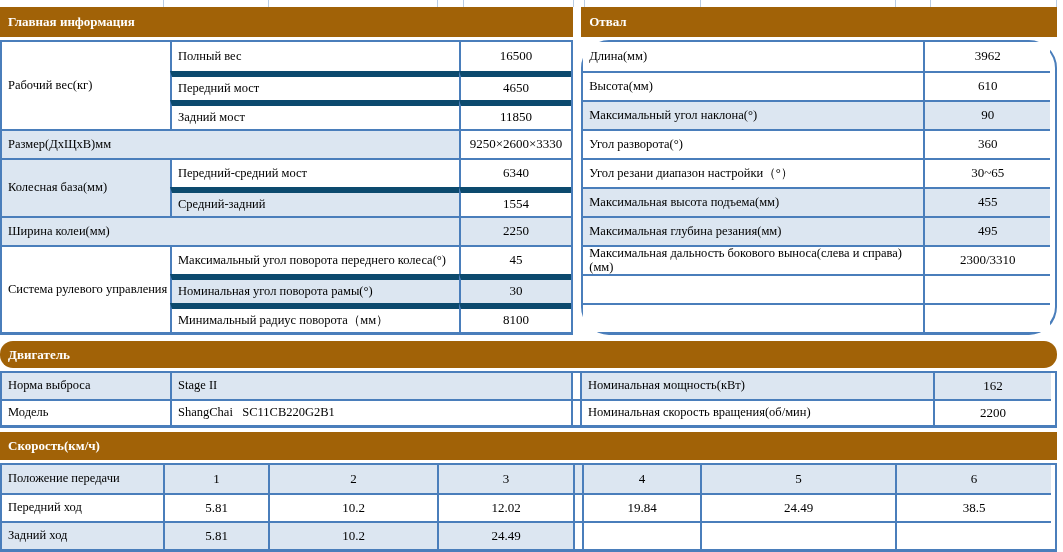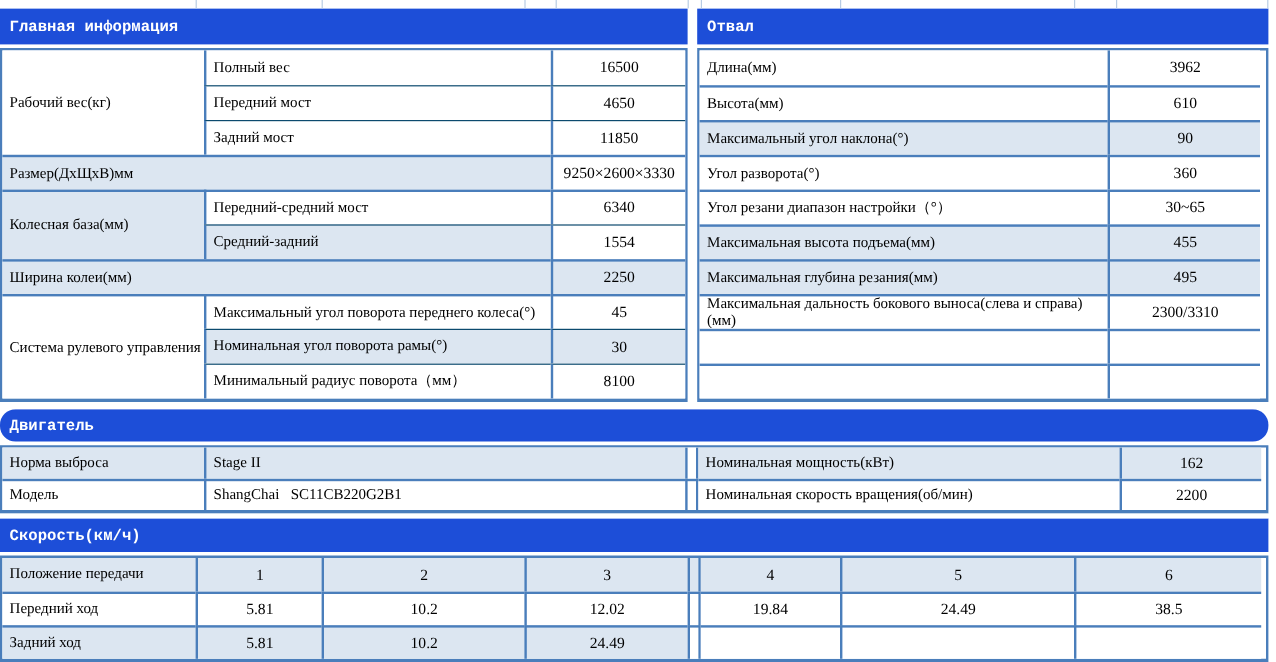--- a/index.html
+++ b/index.html
@@ -11,46 +11,46 @@
     font-family:"Liberation Serif","DejaVu Serif",serif;
     color:#000;
   }
   .content{width:1057px;}
   
   .strip{position:relative;height:7px;background:#ffffff;}
   .strip .tick{position:absolute;top:0;bottom:0;width:1px;background:#b8cce4;}
   .hgap{position:relative;background:#ffffff;}
   
   .hdr{
-    background:#1d4ed8;color:#ffffff;font-weight:bold;font-size:13px;
-    display:flex;align-items:center;padding-left:8px;box-sizing:border-box;font-family:Liberation Mono, monospace;
+    background:#a16207;color:#ffffff;font-weight:bold;font-size:13px;
+    display:flex;align-items:center;padding-left:8px;box-sizing:border-box;
   }
   .hdr1{height:30px;margin-bottom:3px;}
   .hdrE{height:27px;margin-bottom:3px;border-radius:13px;}
   .hdrS{height:28px;margin-bottom:3px;}
   
   .sec1{display:flex;}
   .s1left{width:575px;}
   .midgap{width:9px;}
   .s1right{width:520px;}
   
   .grid{display:grid;border:2px solid #4a7ebb;border-bottom-width:3px;background:#ffffff;box-sizing:content-box;}
   .gmain{grid-template-columns:168px 289px 112px;grid-template-rows:repeat(10,29px);}
-  .gblade{grid-template-columns:340px 127px;grid-template-rows:repeat(10,29px);}
+  .gblade{grid-template-columns:340px 127px;grid-template-rows:repeat(10,29px);border-radius:28px;}
   .geng{grid-template-columns:168px 401px 11px 351px 118px;grid-template-rows:repeat(2,26px);}
   .gspeed{grid-template-columns:161px 105px 169px 136px 11px 116px 195px 156px;grid-template-rows:repeat(3,28px);}
   
   .c{
     display:flex;align-items:center;background:#ffffff;
     font-size:12.5px;line-height:1.1;overflow:hidden;box-sizing:border-box;
   }
   .lab{justify-content:flex-start;padding-left:6px;padding-right:2px;}
   .val{justify-content:center;font-size:13px;}
   .tint{background:#dce6f1;}
-  .lt{border-top:1px solid #0c4a6e;}
+  .lt{border-top:6px solid #0c4a6e;}
   .gt{border-top:2px solid #4a7ebb;}
   .vl{border-left:2px solid #4a7ebb;}
   .vr{border-right:2px solid #4a7ebb;}
   .pre{white-space:pre;}
 </style>
 </head>
 <body>
 
 <div class="page">
   <div class="content">

